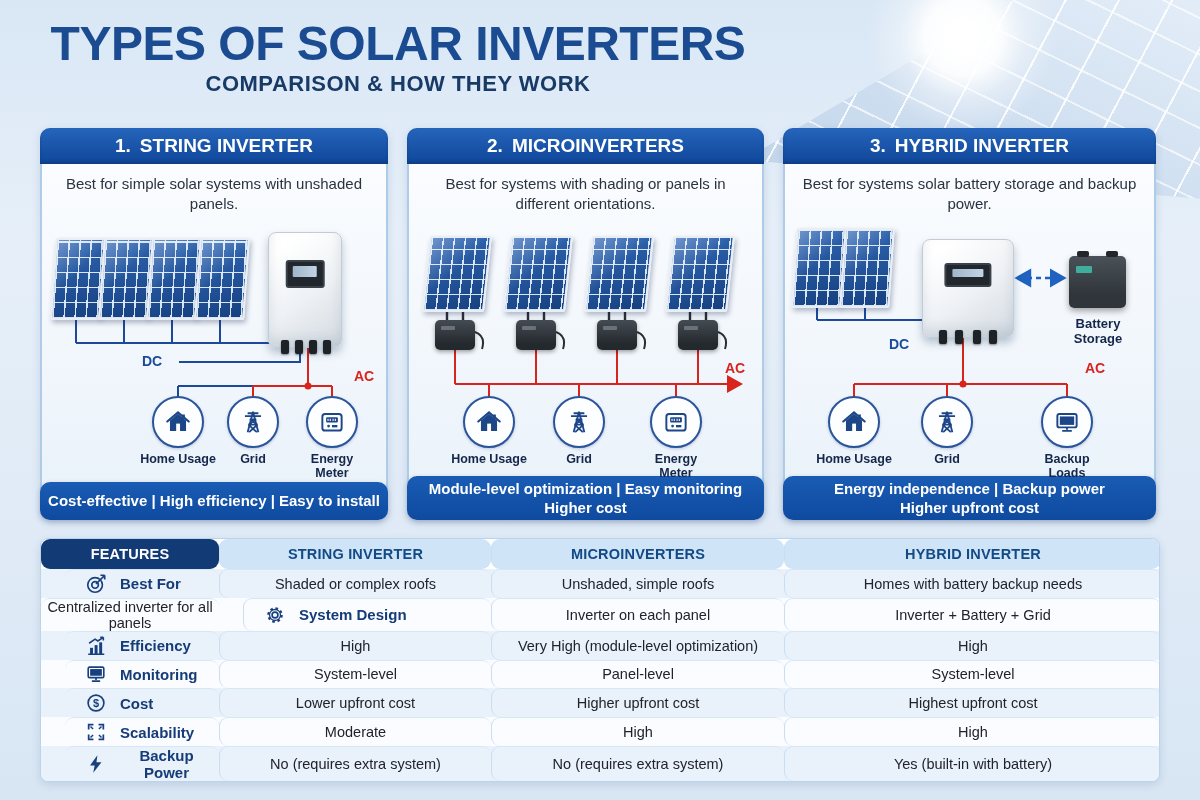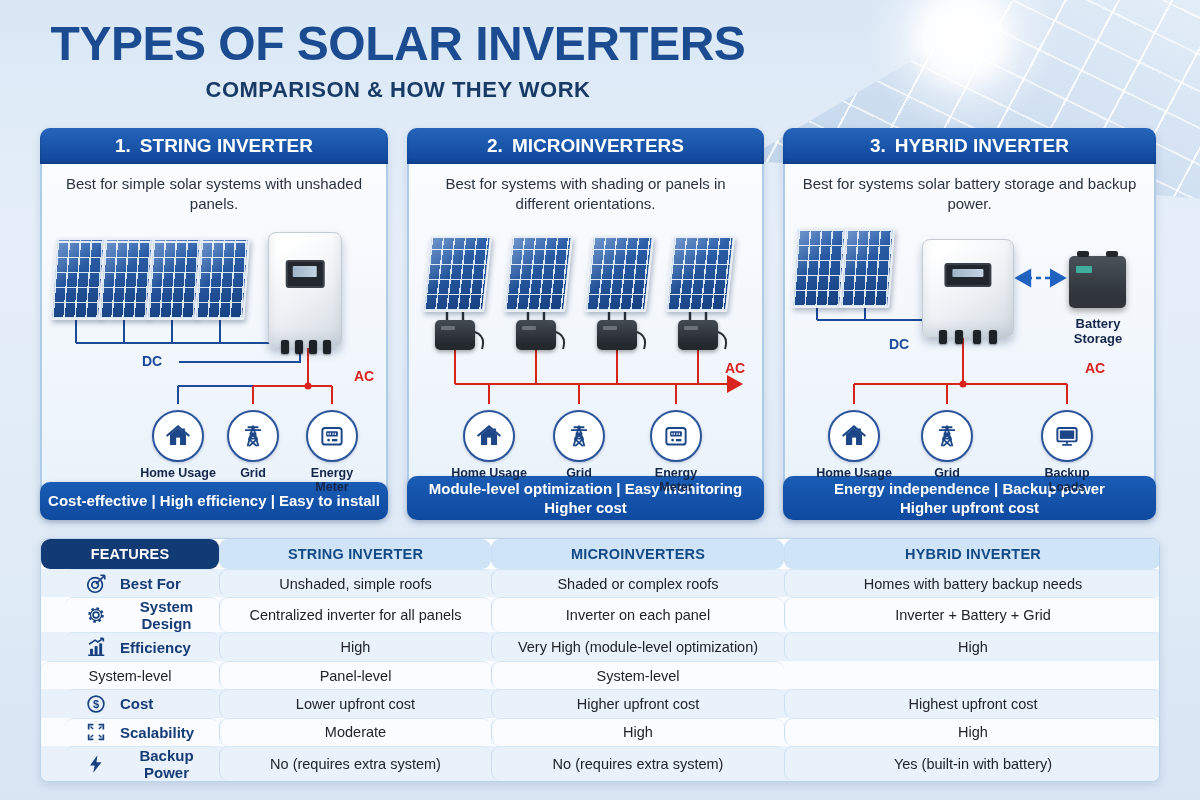--- a/index.html
+++ b/index.html
@@ -11,21 +11,21 @@
     background:
       repeating-linear-gradient(118deg, rgba(255,255,255,.85) 0 2px, rgba(255,255,255,0) 2px 47px),
       repeating-linear-gradient(26deg, rgba(255,255,255,.65) 0 2px, rgba(255,255,255,0) 2px 33px),
       linear-gradient(205deg,#e3edf8 0%,#c4d7ec 45%,#a9c4e2 100%);
     clip-path:polygon(62% 78%, 84.5% 0%, 100% 0%, 100% 97%);}
   .sun{position:absolute;left:863px;top:-63px;width:200px;height:200px;pointer-events:none;
     background:radial-gradient(circle at center,#ffffff 0 16px,rgba(255,255,255,.9) 38px,rgba(255,255,255,.35) 62px,rgba(255,255,255,0) 95px);}
   
   .hdr{position:absolute;left:42px;top:18px;width:712px;text-align:center;}
   .title{font-size:48px;font-weight:800;letter-spacing:-.5px;color:#1b4c92;line-height:1.1;margin:0;}
-  .subtitle{font-size:22px;font-weight:bold;letter-spacing:.5px;color:#173a66;margin-top:6px;}
+  .subtitle{font-size:22px;font-weight:bold;letter-spacing:.5px;color:#173a66;}
   
   .cards{position:absolute;left:40px;top:128px;display:flex;gap:19px;}
   .card{box-sizing:border-box;height:392px;border:2px solid #aecbe8;border-radius:10px;
     background:linear-gradient(180deg,#fcfdff 0%,#f2f7fc 55%,#e8f1fa 100%);
     box-shadow:0 3px 8px rgba(40,70,120,.15);display:flex;flex-direction:column;position:relative;}
   .card-w1{width:348px}.card-w2{width:357px}.card-w3{width:373px}
   .card-header{height:36px;flex:0 0 36px;margin:-2px -2px 0;border-radius:10px 10px 0 0;
     background:linear-gradient(180deg,#2565bb 0%,#11499d 90%);color:#fff;font-weight:bold;font-size:19px;
     display:flex;align-items:center;justify-content:center;gap:9px;box-shadow:inset 0 -2px 3px rgba(0,0,0,.18);}
   .desc{margin:10px 16px 0;text-align:center;font-size:15px;line-height:1.32;color:#2a3340;}
@@ -54,21 +54,21 @@
   .micro{position:absolute;width:40px;height:30px;border-radius:5px;
     background:linear-gradient(180deg,#444b52 0%,#24292e 80%);box-shadow:0 2px 4px rgba(0,0,0,.35);}
   .micro::after{content:"";position:absolute;left:6px;top:6px;width:14px;height:4px;background:#6a7178;border-radius:1px;}
   
   .battery{position:absolute;border-radius:5px;background:linear-gradient(180deg,#4a5158 0%,#2f353a 75%);
     box-shadow:0 3px 6px rgba(0,0,0,.35);}
   .battery::before{content:"";position:absolute;top:-5px;left:8px;width:12px;height:6px;background:#22272b;border-radius:2px;
     box-shadow:29px 0 0 #22272b;}
   .battery::after{content:"";position:absolute;left:7px;top:10px;width:16px;height:7px;background:#3fae9c;border-radius:1px;}
   
-  .node{position:absolute;top:196px;width:52px;}
+  .node{position:absolute;top:182px;width:52px;}
   .node-circle{width:52px;height:52px;box-sizing:border-box;border-radius:50%;background:#fdfeff;border:2px solid #2a549b;
     display:flex;align-items:center;justify-content:center;box-shadow:0 1px 3px rgba(30,60,110,.25);}
   .node-label{width:78px;margin-left:-13px;margin-top:4px;text-align:center;font-size:12.5px;font-weight:bold;color:#14264a;line-height:1.18;}
   .wire-label{position:absolute;font-weight:bold;font-size:14px;}
   .lbl-dc{color:#1b4a9b}.lbl-ac{color:#d8241c}
   .batt-label{position:absolute;text-align:center;font-size:13px;font-weight:bold;color:#14264a;line-height:1.2;}
   
   .comp-table{position:absolute;left:40px;top:538px;width:1120px;height:244px;box-sizing:border-box;
     border:1px solid #b9d4ec;border-radius:8px;overflow:hidden;background:#fff;
     box-shadow:0 3px 8px rgba(40,70,120,.14);display:flex;flex-direction:column;}
@@ -338,37 +338,37 @@
       <div class="cell fcell">
         <span class="ficon">
           <svg viewBox="0 0 24 24" fill="none" stroke="#18407f" stroke-width="1.8">
             <circle cx="11" cy="13" r="8"></circle>
               <circle cx="11" cy="13" r="3.6"></circle>
             <path d="M21.5 2.5 L12 12 M21.5 2.5 H16.8 M21.5 2.5 V7.2"></path>
           </svg>
         </span>
         <span class="flabel">Best For</span>
       </div>
+      <div class="cell">Shaded or complex roofs</div>
       <div class="cell">Unshaded, simple roofs</div>
-      <div class="cell">Shaded or complex roofs</div>
       <div class="cell">Homes with battery backup needs</div>
     </div>
 
     <div class="trow r-odd">
+      <div class="cell">Centralized inverter for all panels</div>
       <div class="cell fcell">
         <span class="ficon">
           <svg viewBox="0 0 24 24" fill="none" stroke="#18407f" stroke-width="1.8">
             <circle cx="12" cy="12" r="3.2"></circle>
             <circle cx="12" cy="12" r="7.2" stroke-width="2.6" stroke-dasharray="2.8 2.9"></circle>
             <circle cx="12" cy="12" r="6" stroke-width="1.4"></circle>
           </svg>
         </span>
         <span class="flabel">System Design</span>
       </div>
-      <div class="cell">Centralized inverter for all panels</div>
       <div class="cell">Inverter on each panel</div>
       <div class="cell">Inverter + Battery + Grid</div>
     </div>
 
     <div class="trow r-even">
       <div class="cell fcell">
         <span class="ficon">
           <svg viewBox="0 0 24 24">
             <path d="M3.5 21 H21" stroke="#18407f" stroke-width="1.8"></path>
             <rect x="5.5" y="14" width="3.2" height="7" fill="#18407f"></rect>
@@ -378,20 +378,30 @@
           </svg>
         </span>
         <span class="flabel">Efficiency</span>
       </div>
       <div class="cell">High</div>
       <div class="cell">Very High (module-level optimization)</div>
       <div class="cell">High</div>
     </div>
 
     <div class="trow r-odd">
+      <div class="cell fcell">
+        <span class="ficon">
+          <svg viewBox="0 0 24 24">
+            <rect x="3.5" y="4.5" width="17" height="11.5" rx="1.6" fill="none" stroke="#18407f" stroke-width="1.8"></rect>
+            <rect x="5.6" y="6.6" width="12.8" height="7.3" fill="#18407f"></rect>
+            <path d="M12 16 V18.5 M7.5 19.7 H16.5" stroke="#18407f" stroke-width="1.8" fill="none"></path>
+          </svg>
+        </span>
+        <span class="flabel">Monitoring</span>
+      </div>
       <div class="cell">System-level</div>
       <div class="cell">Panel-level</div>
       <div class="cell">System-level</div>
     </div>
 
     <div class="trow r-even">
       <div class="cell fcell">
         <span class="ficon">
           <svg viewBox="0 0 24 24">
             <circle cx="12" cy="12" r="8.6" fill="none" stroke="#18407f" stroke-width="1.8"></circle>

